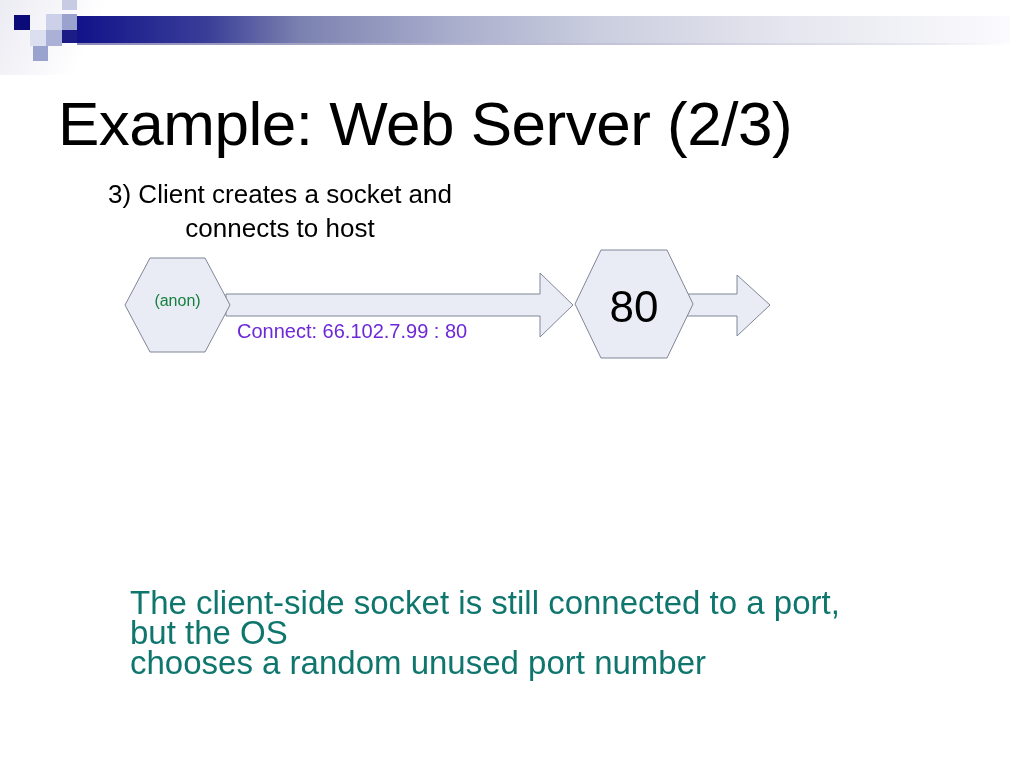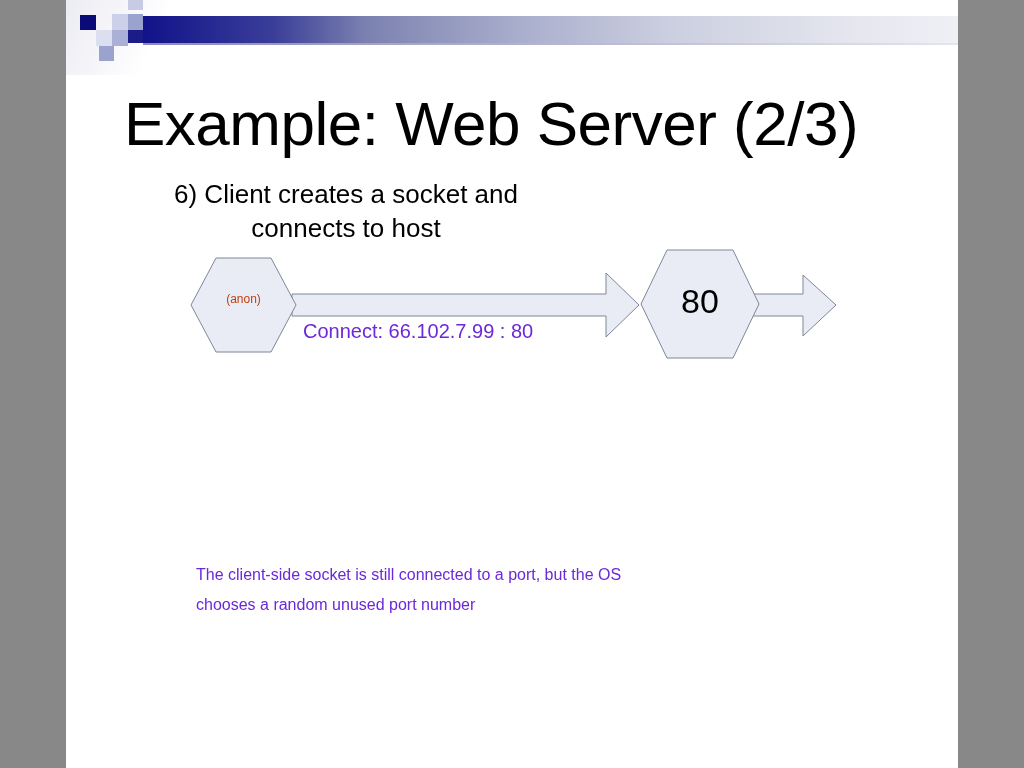--- a/index.html
+++ b/index.html
@@ -1,21 +1,21 @@
 <!DOCTYPE html>
 <html><head>
 <meta charset="utf-8">
 <style>
   * { margin: 0; padding: 0; box-sizing: border-box; }
   html, body { background: #888; }
   body { font-family: "Liberation Sans", "DejaVu Sans", sans-serif; }
 
   .slide {
     position: relative;
-    width: 892px;
+    width: 1024px;
     height: 768px;
     background: #ffffff;
     overflow: hidden;
     margin: 0 auto;
   }
 
   
   .corner-tint {
     position: absolute; left: 0; top: 0; width: 110px; height: 75px;
     background: linear-gradient(115deg, #ebebf3 0%, rgba(255,255,255,0) 75%);
@@ -47,45 +47,46 @@
     position: absolute; left: 58px; top: 92px; width: 920px;
     font-size: 62px; font-weight: 400; color: #000; line-height: 64px;
     white-space: nowrap; letter-spacing: -0.5px;
   }
   .subtitle {
     position: absolute; left: 88px; top: 177px; width: 384px;
     font-size: 26px; color: #000; line-height: 34px; text-align: center;
   }
   .para {
     position: absolute; left: 130px; width: 730px;
-    font-size: 16px; color: #6d28d9; line-height: 30px;
+    font-size: 33px; color: #0f766e; line-height: 30px;
     white-space: pre-line;
+    margin-top: 28px;
   }
   .para-1 { top: 560px; }
   .para-2 { top: 682px; }
   .para em { font-style: italic; }
 
   
   .diagram-layer {
     position: absolute; left: 0; top: 0; width: 1024px; height: 768px;
     pointer-events: none;
   }
   .shape { fill: #e9ecf5; stroke: #7e8697; stroke-width: 1; }
 
   .label-anon {
     position: absolute; left: 125px; top: 292px; width: 105px;
-    text-align: center; font-size: 12px; color: #c2410c;
+    text-align: center; font-size: 16px; color: #15803d;
   }
   .label-connect {
     position: absolute; left: 237px; top: 320px;
     font-size: 20px; color: #6d28d9; white-space: nowrap;
   }
   .label-port {
     position: absolute; left: 575px; top: 282px; width: 118px;
-    text-align: center; font-size: 34px; color: #000;
+    text-align: center; font-size: 44px; color: #000;
   }
 </style>
 </head>
 <body>
 
 <div class="slide">
 
   <div class="corner-tint"></div>
   <div class="sq sq-a"></div>
   <div class="sq sq-b"></div>
@@ -93,21 +94,21 @@
   <div class="sq sq-d"></div>
   <div class="sq sq-e"></div>
   <div class="sq sq-f"></div>
   <div class="sq sq-g"></div>
   <div class="sq sq-h"></div>
   <div class="gradient-bar"></div>
   <div class="bar-underline"></div>
 
   <h1 class="title">Example: Web Server (2/3)</h1>
   <div class="subtitle">
-    <div>6) Client creates a socket and</div>
+    <div>3) Client creates a socket and</div>
     <div>connects to host</div>
   </div>
 
   <svg class="diagram-layer" viewBox="0 0 1024 768" aria-hidden="true">
 
     <polygon class="shape" points="226,294 540,294 540,273 573,305 540,337 540,316 226,316"></polygon>
 
     <polygon class="shape" points="685,294 737,294 737,275 770,305 737,336 737,316 685,316"></polygon>
 
     <polygon class="shape" points="125,305 150,258 205,258 230,305 205,352 150,352"></polygon>

